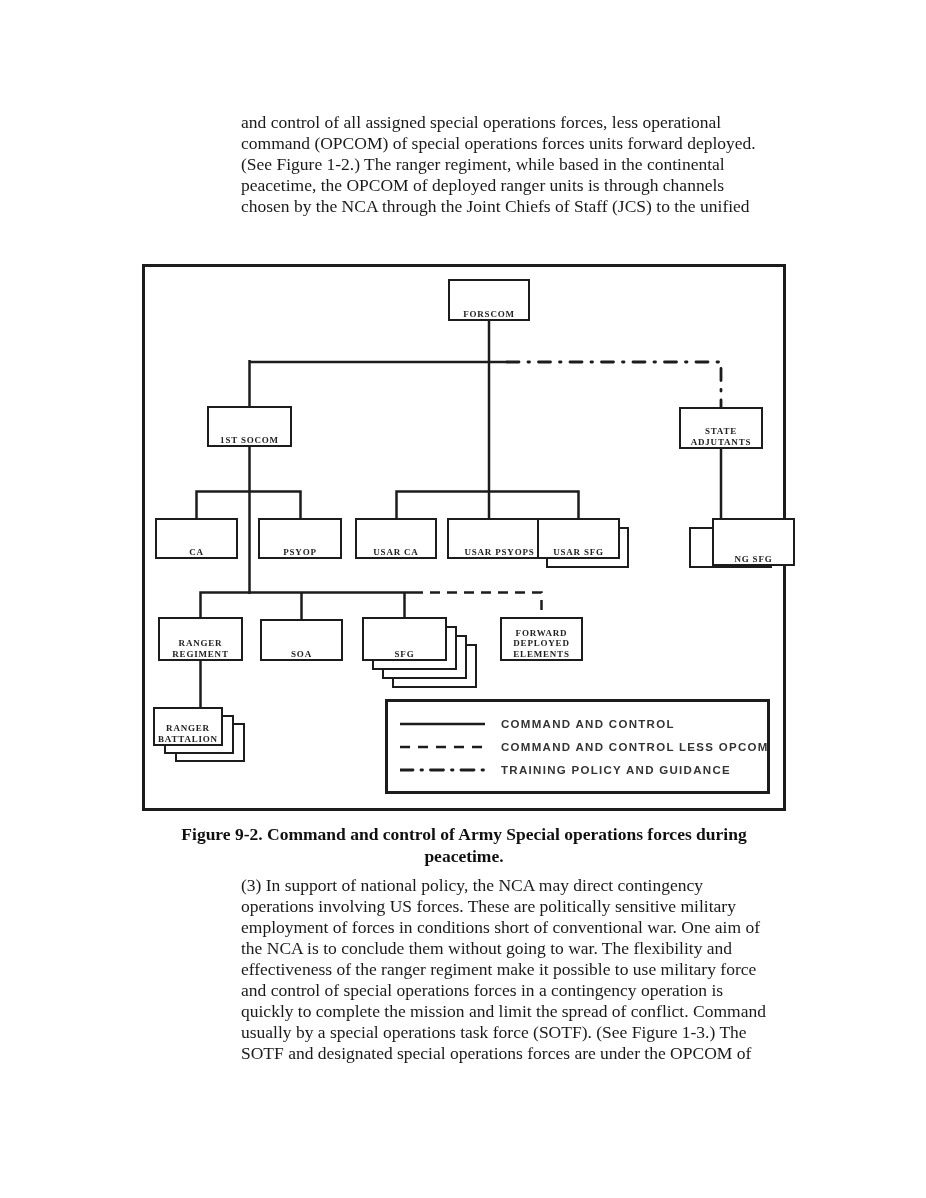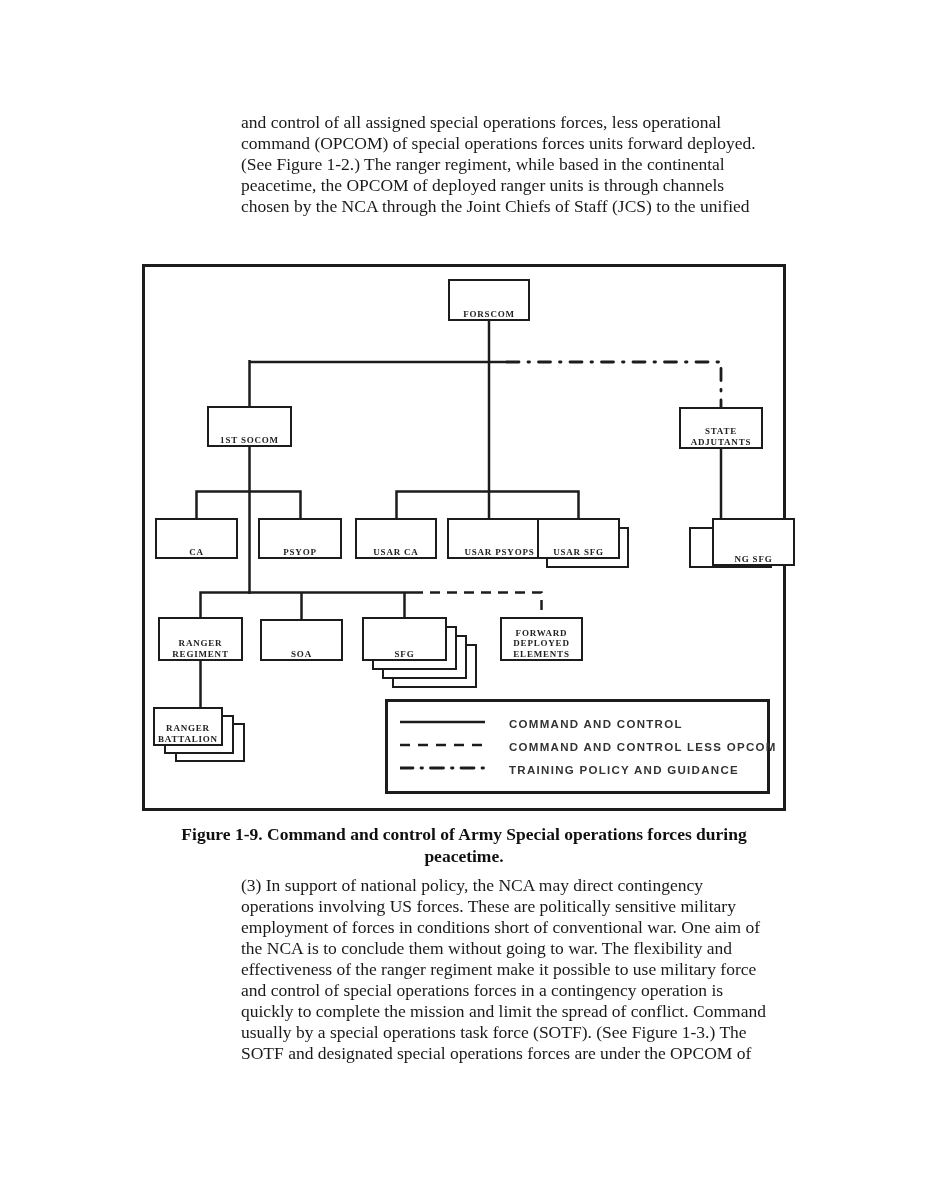--- a/index.html
+++ b/index.html
@@ -56,21 +56,21 @@
   #sh-sfg-3     { left:250px; top:380px; width:85px; height:44px; z-index:2; }
   #sh-rbn-1     { left:22px;  top:451px; width:70px; height:39px; z-index:4; }
   #sh-rbn-2     { left:33px;  top:459px; width:70px; height:39px; z-index:3; }
   
   #legend {
     position:absolute; left:243px; top:435px; width:385px; height:95px;
     box-sizing:border-box; border:3px solid #1c1c1c; background:#fff; z-index:6;
     display:flex; flex-direction:column; justify-content:center;
     gap:11px; padding-left:12px;
   }
-  .leg-row { display:flex; align-items:flex-start; gap:24px; }
+  .leg-row { display:flex; align-items:center; gap:16px; }
   .leg-line { flex:0 0 85px; width:85px; height:8px; }
   .leg-label {
     font-family:"Liberation Sans", sans-serif; font-weight:bold;
     font-size:11.5px; letter-spacing:1.3px; color:#333; white-space:nowrap;
   }
 </style>
 </head>
 <body>
 
 <div class="para" id="para-top">
@@ -177,21 +177,21 @@
     <div class="leg-row">
       <svg class="leg-line" viewBox="0 0 85 8">
         <line x1="0" y1="4" x2="85" y2="4" stroke="#1c1c1c" stroke-width="2.8" stroke-dasharray="13 8 1.5 8" stroke-linecap="round"></line>
       </svg>
       <span class="leg-label">TRAINING POLICY AND GUIDANCE</span>
     </div>
   </div>
 </div>
 
 <div class="caption">
-    <div>Figure 1-9. Command and control of Army Special operations forces during</div>
+    <div>Figure 9-2. Command and control of Army Special operations forces during</div>
     <div>peacetime.</div>
   </div>
 
 <div class="para" id="para-bottom">
     <div>(3) In support of national policy, the NCA may direct contingency</div>
     <div>operations involving US forces. These are politically sensitive military</div>
     <div>employment of forces in conditions short of conventional war. One aim of</div>
     <div>the NCA is to conclude them without going to war. The flexibility and</div>
     <div>effectiveness of the ranger regiment make it possible to use military force</div>
     <div>and control of special operations forces in a contingency operation is</div>

